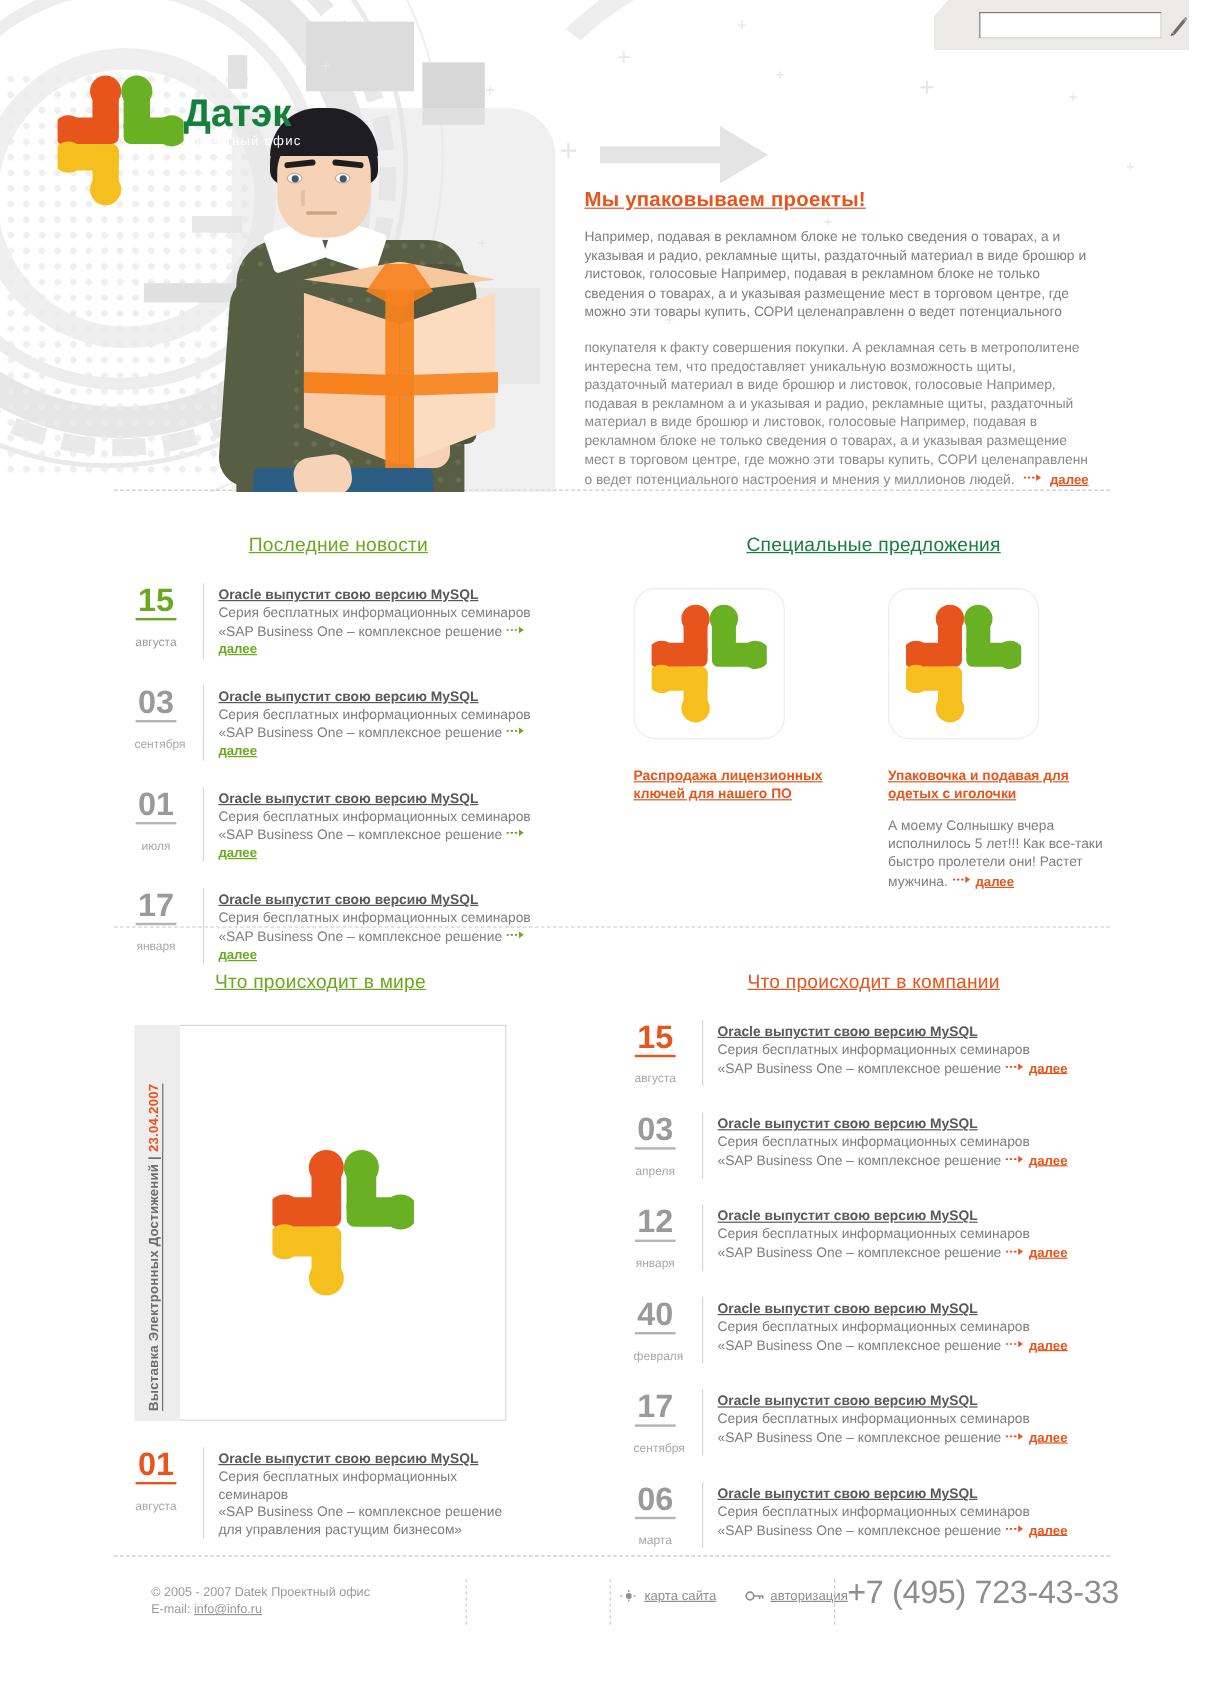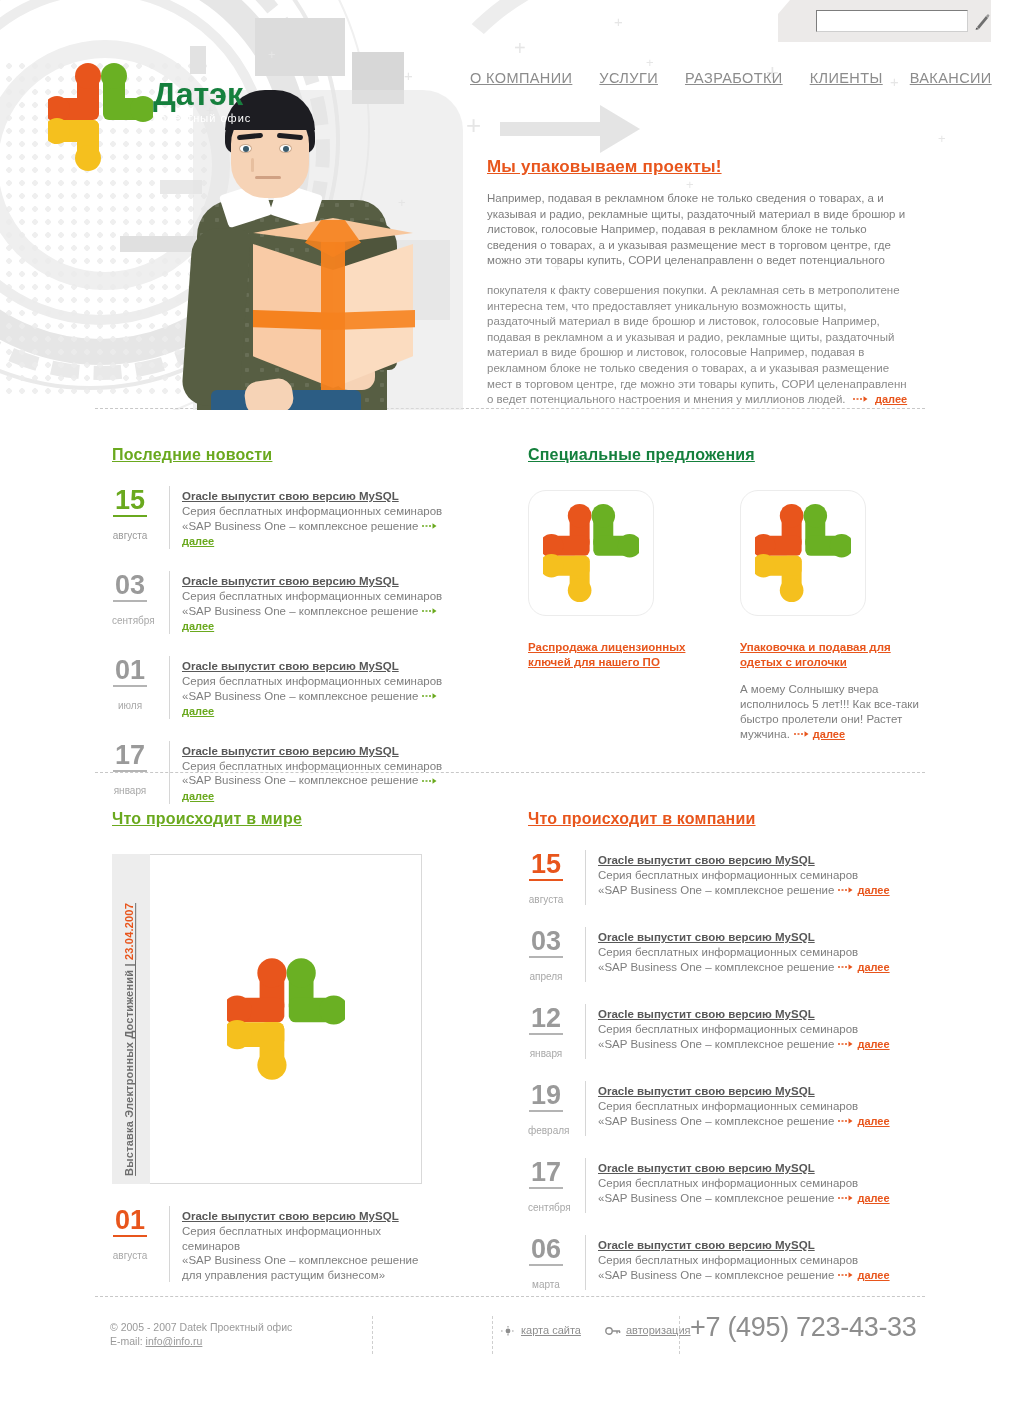--- a/index.html
+++ b/index.html
@@ -183,21 +183,21 @@
   }
 
   
   .divider {
     position:absolute; left:95px; width:830px; height:0;
     border-top:1px dashed #c8c8c8;
   }
 
   
   .sec-title {
-    font-size:16px; font-weight:bold; text-decoration:underline; letter-spacing:.2px;
+    font-size:16px; font-weight:normal; text-decoration:underline; letter-spacing:.2px;text-align:center;
   }
   .sec-title.green { color:#6aa91e; }
   .sec-title.orange { color:#e8551c; }
   .sec-title.yellow { color:#15803d; }
 
   .news-list { margin-top:22px; }
   .news-item { display:flex; margin-bottom:22px; }
   .news-date {
     width:58px; text-align:center; flex:none; padding-right:21px;
     border-right:1px solid #d6d6d6; margin-right:12px;
@@ -241,21 +241,21 @@
     font-size:11px; color:#6e6e6e; text-decoration:underline; white-space:nowrap;
     font-weight:bold; letter-spacing:.2px;
   }
   .world-vert .vdate { color:#e8551c; }
   .world-main {
     flex:1; border:1px solid #d9d9d9; border-left:none; background:#ffffff;
     display:flex; align-items:center; justify-content:center;
   }
 
   .footer-line { position:absolute; left:95px; top:1296px; width:830px; border-top:1px dashed #c8c8c8;}
-  .footer { position:absolute; left:0; top:1316px; width:960px; height:70px; }
+  .footer { position:absolute; left:16px; top:1316px; width:960px; height:70px; }
   .foot-left { position:absolute; left:110px; top:4px; font-size:10.5px; color:#9a9a9a; line-height:14px; }
   .foot-left a { color:#9a9a9a; }
   .foot-sep1 { position:absolute; left:372px; top:0px; height:38px; border-left:1px dashed #cfcfcf;}
   .foot-sep2 { position:absolute; left:492px; top:0px; height:38px; border-left:1px dashed #cfcfcf;}
   .foot-sep3 { position:absolute; left:679px; top:0px; height:38px; border-left:1px dashed #cfcfcf;}
   .foot-links { position:absolute; left:500px; top:8px; display:flex; gap:24px; align-items:center; }
   .foot-links a { font-size:11px; color:#8e8e8e; text-decoration:underline; }
   .foot-ic { display:inline-block; width:16px; height:12px; vertical-align:middle; margin-right:5px;}
   .phone {
     position:absolute; left:690px; top:-4px; font-size:27px; color:#8d8d8d;
@@ -309,27 +309,20 @@
     <input class="search-input" type="text" placeholder="" value="" style="">
     <span class="search-icon">
       <svg width="16" height="18" viewBox="0 0 16 18">
         <path d="M3 15 L12 4 L14 6 L5 17 Z" fill="#6f6f6f"></path>
         <path d="M12 4 L14 2 L15.5 3.5 L14 6 Z" fill="#9a9a9a"></path>
         <path d="M2.5 15.5 L4.8 17.2 L1.5 17.8 Z" fill="#4a4a4a"></path>
       </svg>
     </span>
   </div>
 
-  <nav class="nav">
-    <a href="#">О КОМПАНИИ</a>
-    <a href="#">УСЛУГИ</a>
-    <a href="#">РАЗРАБОТКИ</a>
-    <a href="#">КЛИЕНТЫ</a>
-    <a href="#">ВАКАНСИИ</a>
-  </nav>
 
   <div class="logo">
     <div class="logo-mark">
       <svg width="105" height="110" viewBox="0 0 105 110">
 
         <g fill="#E8551C">
           <rect x="29" y="10" width="22" height="40" rx="6"></rect>
           <rect x="2" y="36" width="49" height="22" rx="6"></rect>
           <circle cx="40" cy="14" r="13"></circle>
           <circle cx="9" cy="47" r="13"></circle>
@@ -568,21 +561,21 @@
               </svg></span><a href="#" class="more-link">далее</a></div></div>
       </div>
       <div class="news-item">
         <div class="news-date"><div class="nd-day">12</div><div class="nd-mon">января</div></div>
         <div class="news-body"><a href="#" class="news-head">Oracle выпустит свою версию MySQL</a><div class="news-line">Серия бесплатных информационных семинаров</div><div class="news-line"><span>«SAP Business One – комплексное решение</span><span class="dots-arrow"><svg width="16" height="8" viewBox="0 0 16 8">
                 <path d="M0 4h2M3.5 4h2M7 4h2" stroke="#e8551c" stroke-width="1.4"></path>
                 <path d="M10.5 1.2 L14.5 4 L10.5 6.8 Z" fill="#e8551c"></path>
               </svg></span><a href="#" class="more-link">далее</a></div></div>
       </div>
       <div class="news-item">
-        <div class="news-date"><div class="nd-day">19</div><div class="nd-mon">февраля</div></div>
+        <div class="news-date"><div class="nd-day">40</div><div class="nd-mon">февраля</div></div>
         <div class="news-body"><a href="#" class="news-head">Oracle выпустит свою версию MySQL</a><div class="news-line">Серия бесплатных информационных семинаров</div><div class="news-line"><span>«SAP Business One – комплексное решение</span><span class="dots-arrow"><svg width="16" height="8" viewBox="0 0 16 8">
                 <path d="M0 4h2M3.5 4h2M7 4h2" stroke="#e8551c" stroke-width="1.4"></path>
                 <path d="M10.5 1.2 L14.5 4 L10.5 6.8 Z" fill="#e8551c"></path>
               </svg></span><a href="#" class="more-link">далее</a></div></div>
       </div>
       <div class="news-item">
         <div class="news-date"><div class="nd-day">17</div><div class="nd-mon">сентября</div></div>
         <div class="news-body"><a href="#" class="news-head">Oracle выпустит свою версию MySQL</a><div class="news-line">Серия бесплатных информационных семинаров</div><div class="news-line"><span>«SAP Business One – комплексное решение</span><span class="dots-arrow"><svg width="16" height="8" viewBox="0 0 16 8">
                 <path d="M0 4h2M3.5 4h2M7 4h2" stroke="#e8551c" stroke-width="1.4"></path>
                 <path d="M10.5 1.2 L14.5 4 L10.5 6.8 Z" fill="#e8551c"></path>

